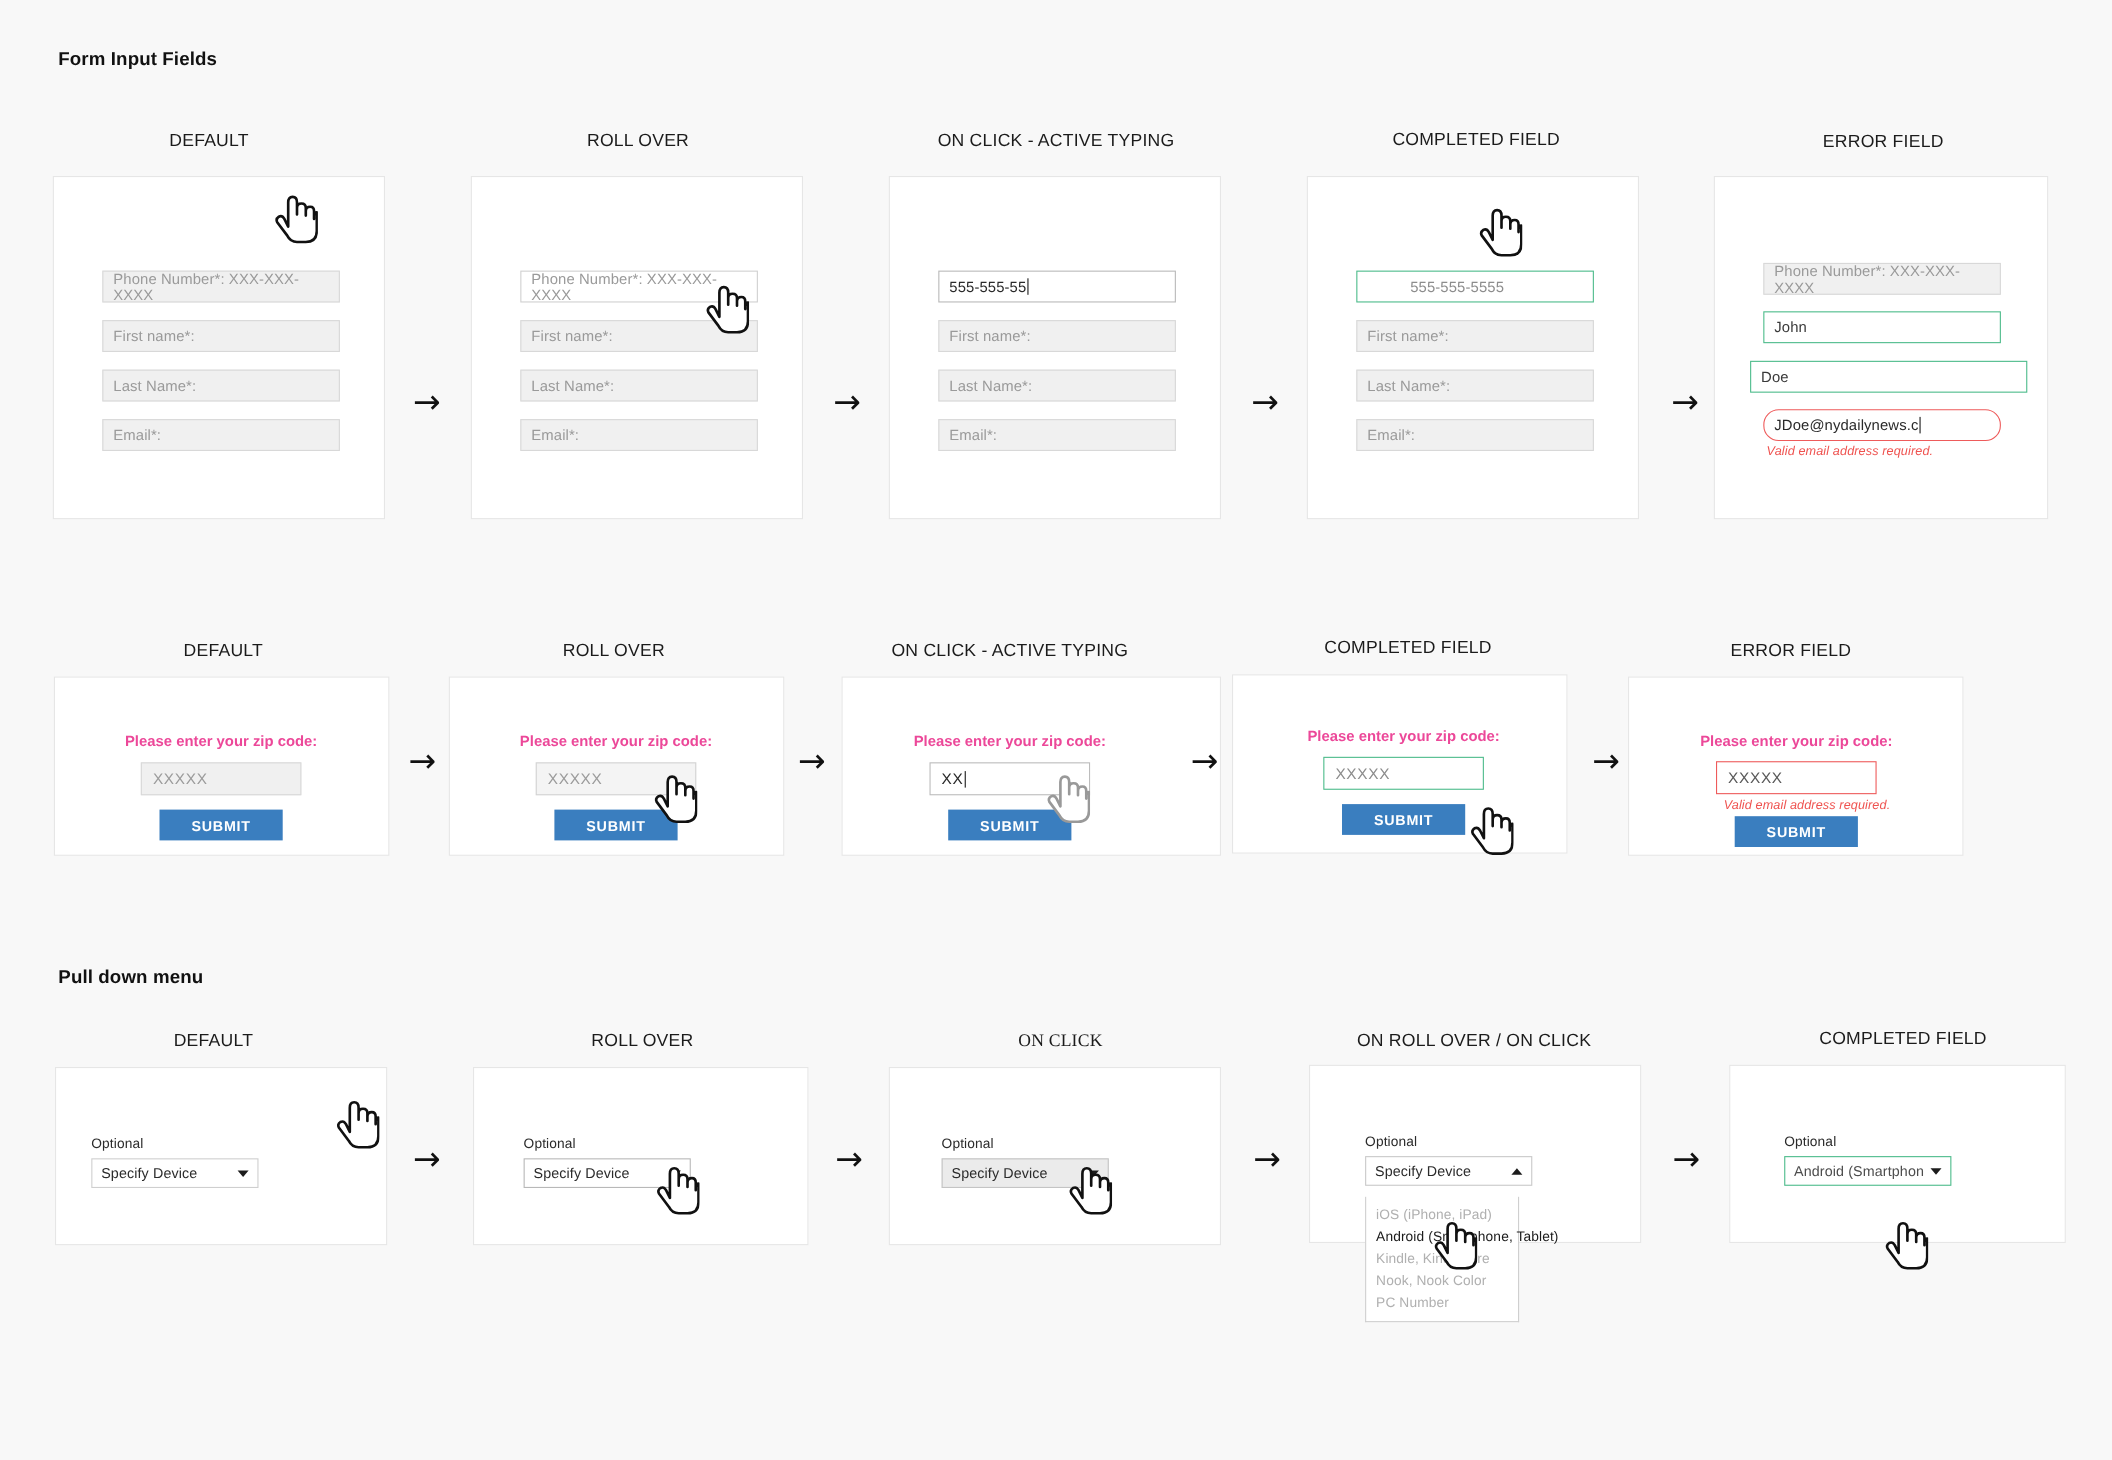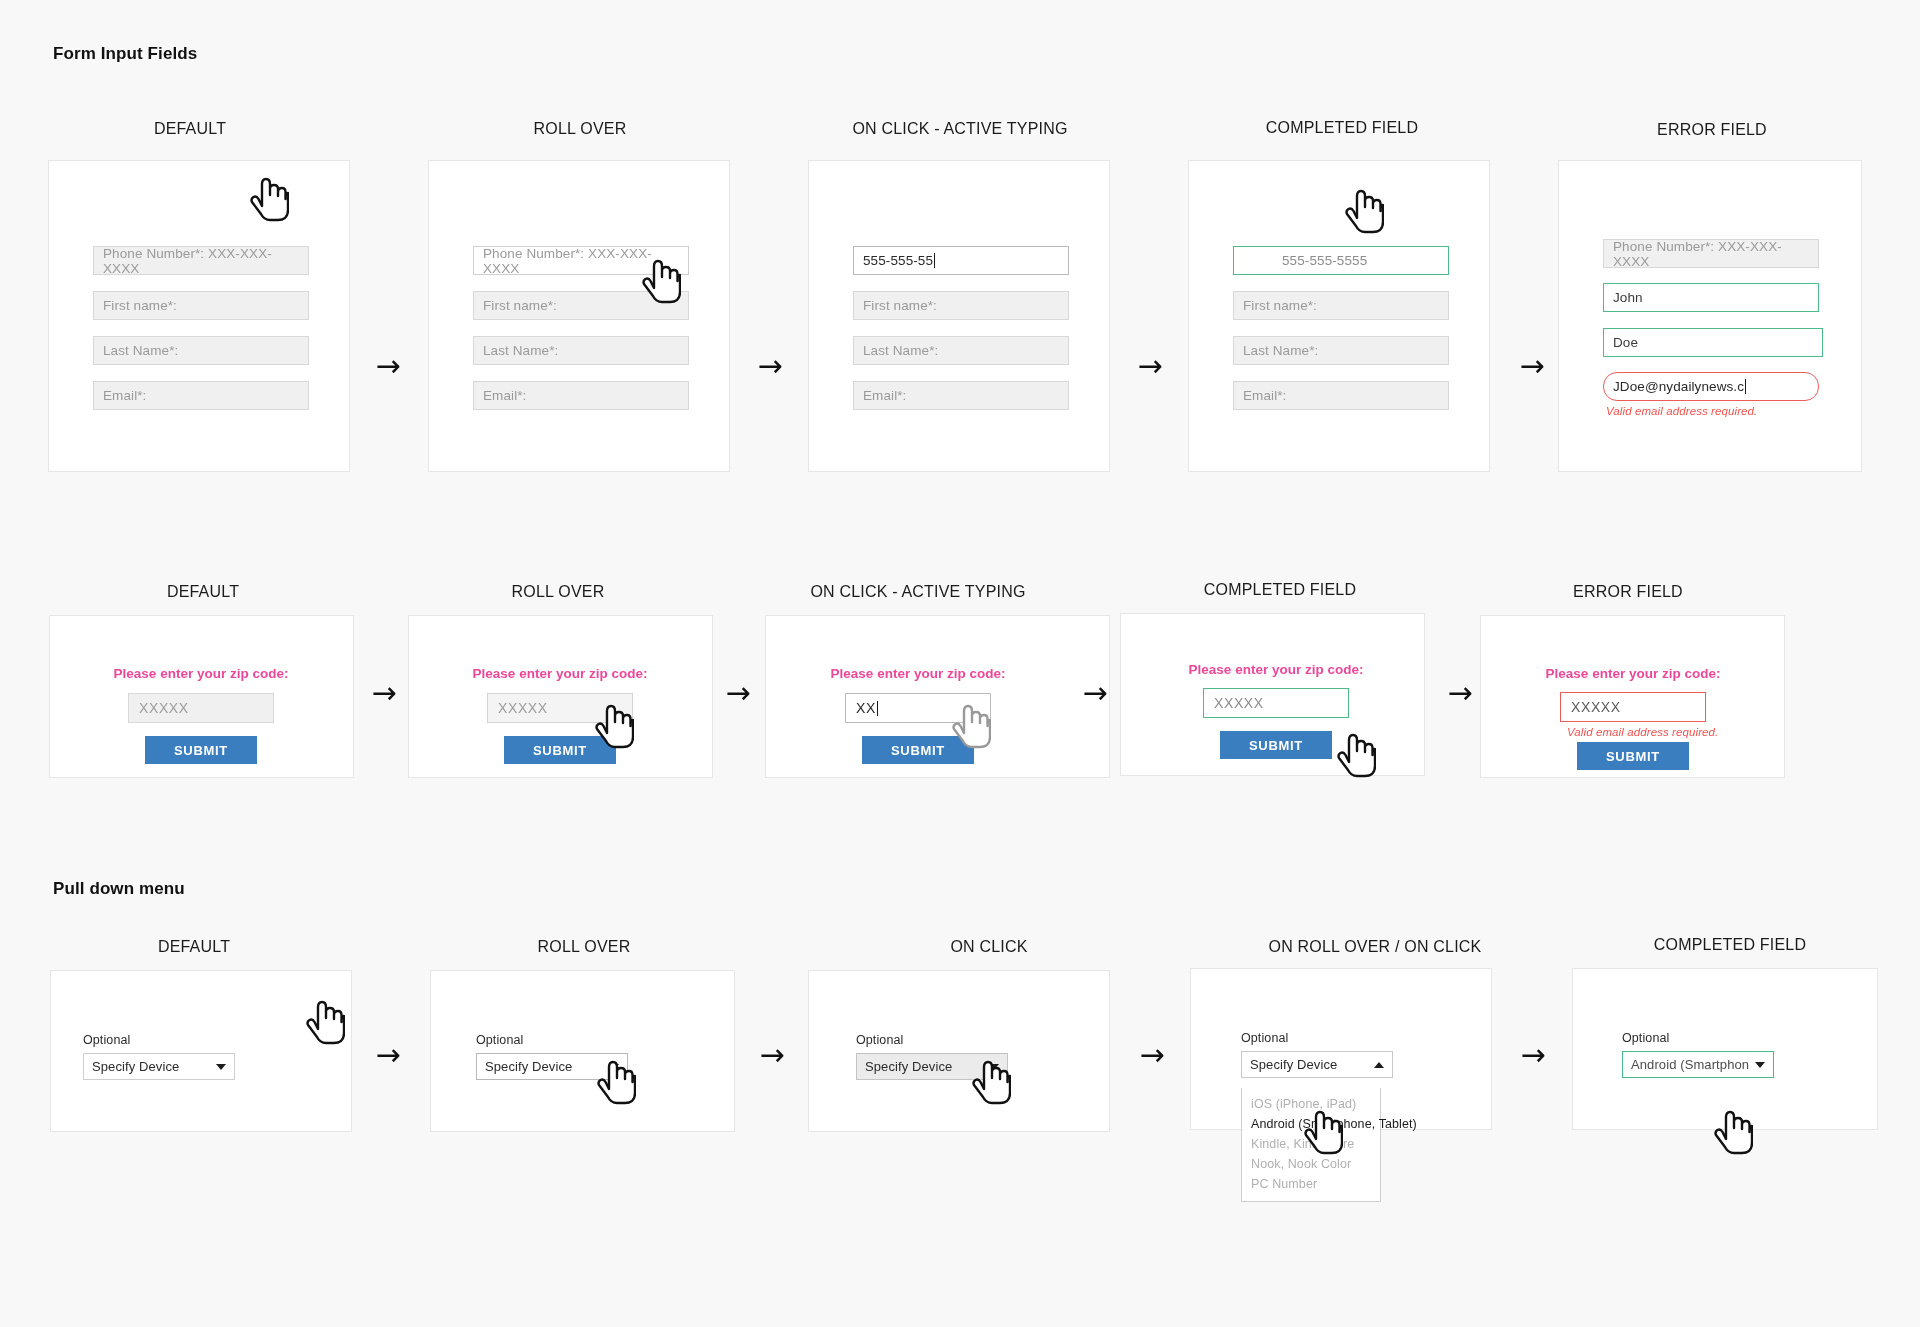--- a/index.html
+++ b/index.html
@@ -241,21 +241,21 @@
         <path d="M13 30 L13 8 Q13 3 17 3 Q21 3 21 8 L21 19 L21 13 Q21 9 25 9 Q29 9 29 13 L29 20 L29 16 Q29 12 33 12 Q36.5 12 36.5 16 L36.5 23 L36.5 20 Q36.5 17 39 17 L39 34 Q39 44 29 44 L21 44 Q15 44 12 38 L3 26 Q1.5 23 4.5 21 Q7.5 19.5 9.5 23 Z" fill="#ffffff" stroke="#111111" stroke-width="2.4" stroke-linejoin="round"></path>
       </svg>
     </div>
   </div>
 
   <div class="arrow" style="left:1532px; top:366px;">→</div>
 
   <div class="card" style="left:1558px; top:160px; width:304px; height:312px;">
     <div class="fld" style="left:44px; top:78px; width:216px;">Phone Number*: XXX-XXX-XXXX</div>
     <div class="fld filled" style="left:44px; top:122px; width:216px;">John</div>
-    <div class="fld filled" style="left:44px; top:167px; width:220px;">Doe</div>
+    <div class="fld filled" style="left:32px; top:167px; width:252px;">Doe</div>
     <div class="fld error" style="left:44px; top:211px; width:216px;border-radius:14px;">
       <span>JDoe@nydailynews.c</span>
         <i class="caret"></i>
     </div>
     <div class="err-msg" style="left:47px; top:244px;">Valid email address required.</div>
   </div>
 
   <div class="state-label" style="left:203px; top:583px;">DEFAULT</div>
   <div class="state-label" style="left:558px; top:583px;">ROLL OVER</div>
   <div class="state-label" style="left:918px; top:583px;">ON CLICK - ACTIVE TYPING</div>
@@ -316,22 +316,22 @@
     <div class="zip-label" style="left:152px; top:50px;">Please enter your zip code:</div>
     <div class="zip-fld error" style="left:79px; top:76px; width:146px;">XXXXX</div>
     <div class="err-msg" style="left:86px; top:110px;">Valid email address required.</div>
     <div class="submit-btn" style="left:96px; top:126px; width:112px;">SUBMIT</div>
   </div>
 
   <div class="section-title" style="left:53px; top:879px;">Pull down menu</div>
 
   <div class="state-label" style="left:194px; top:938px;">DEFAULT</div>
   <div class="state-label" style="left:584px; top:938px;">ROLL OVER</div>
-  <div class="state-label" style="left:989px; top:938px;">ON CLICK</div>
-  <div class="state-label" style="left:1375px; top:938px;">ON ROLL OVER / ON CLICK</div>
+  <div class="state-label" style="left:964px; top:938px;font-family:Liberation Serif, serif;">ON CLICK</div>
+  <div class="state-label" style="left:1340px; top:938px;">ON ROLL OVER / ON CLICK</div>
   <div class="state-label" style="left:1730px; top:936px;">COMPLETED FIELD</div>
 
   <div class="card" style="left:50px; top:970px; width:302px; height:162px;">
     <div class="opt-label" style="left:32px; top:62px;">Optional</div>
     <div class="select" style="left:32px; top:82px; width:152px;">
       <span class="sel-text">Specify Device</span>
       <span class="tri down"></span>
     </div>
     <div class="cursor" style="left:254px; top:28px;">
       <svg width="40" height="48" viewBox="0 0 40 48">

